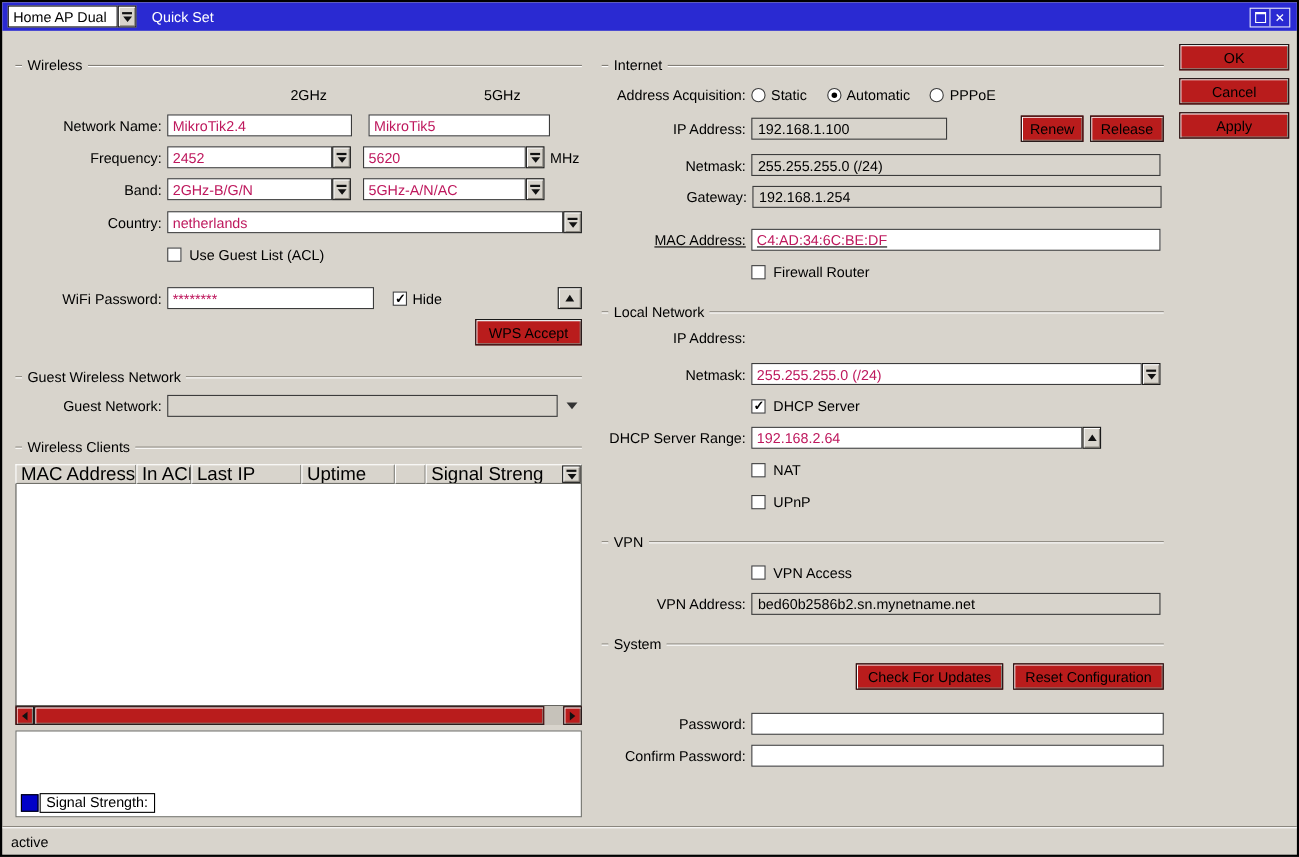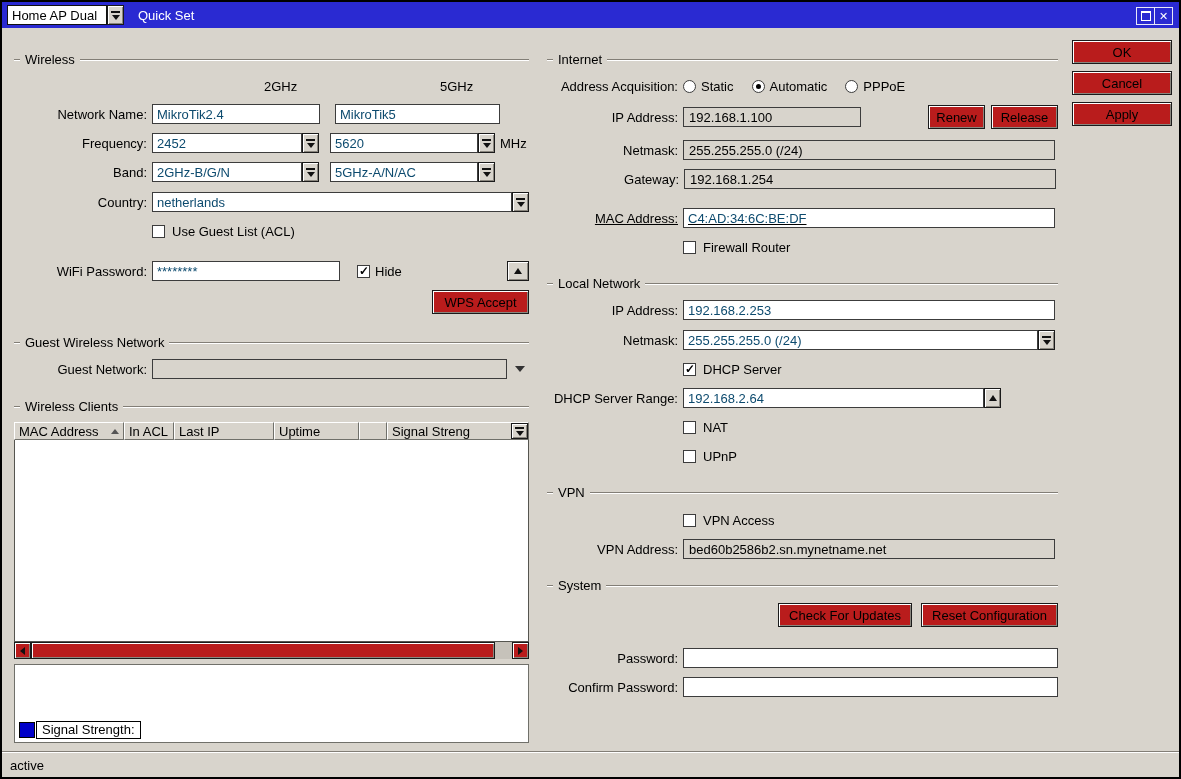--- a/index.html
+++ b/index.html
@@ -20,21 +20,21 @@
   .restore-glyph{width:8px;height:7px;border:1px solid #fff;border-top:2px solid #fff;display:block;}
   
   .btn{
     background:#b91c1c;border:1px solid #1a1a1a;box-sizing:border-box;
     box-shadow:inset 1px 1px 0 #fff, inset -1px -1px 0 #8a867e;
     display:flex;align-items:center;justify-content:center;cursor:default;
   }
   
   .inp{
     background:#fff;border:1px solid #3c3c3c;box-sizing:border-box;height:20px;
-    padding:0 4px;font-family:"Liberation Sans",sans-serif;font-size:13px;color:#0c4a6e;
+    padding:0 4px;font-family:"Liberation Sans",sans-serif;font-size:13px;color:#be185d;
   }
   .ro{
     background:#d8d4cc;border:1px solid #3c3c3c;box-sizing:border-box;height:20px;
     display:flex;align-items:center;padding:0 5px;white-space:nowrap;overflow:hidden;
   }
   .dropbtn,.upbtn{
     width:17px;height:20px;background:#d8d4cc;border:1px solid #1a1a1a;box-sizing:border-box;
     box-shadow:inset 1px 1px 0 #fff, inset -1px -1px 0 #8a867e;
     display:flex;flex-direction:column;align-items:center;justify-content:center;gap:2px;
   }
@@ -60,21 +60,21 @@
   .cb.checked::after{content:"\2713";position:absolute;left:1px;top:-2px;font-size:12px;font-weight:bold;color:#000;}
   .cbrow{position:absolute;display:flex;align-items:center;gap:7px;}
   .radio{width:13px;height:13px;background:#fff;border:1px solid #3c3c3c;border-radius:50%;box-sizing:border-box;flex:none;}
   .radio.sel::after{content:"";display:block;width:5px;height:5px;border-radius:50%;background:#000;margin:3px auto 0 auto;}
   .radioitem{display:flex;align-items:center;gap:5px;}
   
   .tbl{position:absolute;left:12px;top:420px;width:515px;}
   .thead{display:flex;height:18px;}
   .th{
     background:#d8d4cc;border:1px solid;border-color:#fff #70706a #70706a #fff;box-sizing:border-box;
-    padding:0 4px;white-space:nowrap;overflow:hidden;display:flex;align-items:center;gap:4px;font-size:13px;
+    padding:0 4px;white-space:nowrap;overflow:hidden;display:flex;align-items:center;gap:4px;font-size:17px;
   }
   .sorttri{width:0;height:0;border-left:4px solid transparent;border-right:4px solid transparent;border-bottom:5px solid #555;}
   .tbody{height:202px;background:#fff;border:1px solid #55554f;border-top:none;box-sizing:border-box;}
   .hsb{display:flex;height:17px;background:#c6c2ba;}
   .sbtn{width:17px;height:17px;flex:none;}
   .thumb{width:464px;height:17px;flex:none;}
   .track{flex:1;background:#c6c2ba;}
   
   .legend{position:absolute;left:12px;top:662px;width:515px;height:79px;background:#fff;border:1px solid #70706a;box-sizing:border-box;}
   .legend .sq{position:absolute;left:4px;bottom:4px;width:16px;height:16px;background:#0000c8;border:1px solid #000;box-sizing:border-box;}
@@ -306,21 +306,20 @@
   </div>
 
   <div class="sect" style="left:545px;top:274px;width:511px;">
     <span class="sline pre"></span>
       <span class="txt">Local Network</span>
       <span class="sline fill"></span>
   </div>
 
   <div class="row" style="left:545px;top:298px;width:511px;">
     <span class="lbl lblR">IP Address:</span>
-    <input class="inp" style="width: 372px;" value="192.168.2.253">
   </div>
 
   <div class="row" style="left:545px;top:328px;width:511px;gap:0;">
     <span class="lbl lblR">Netmask:</span>
     <span style="width:5px;"></span>
     <input class="inp" style="width: 355px;" value="255.255.255.0 (/24)">
     <span class="dropbtn">
         <span class="bar"></span>
         <span class="trid"></span>
       </span>

